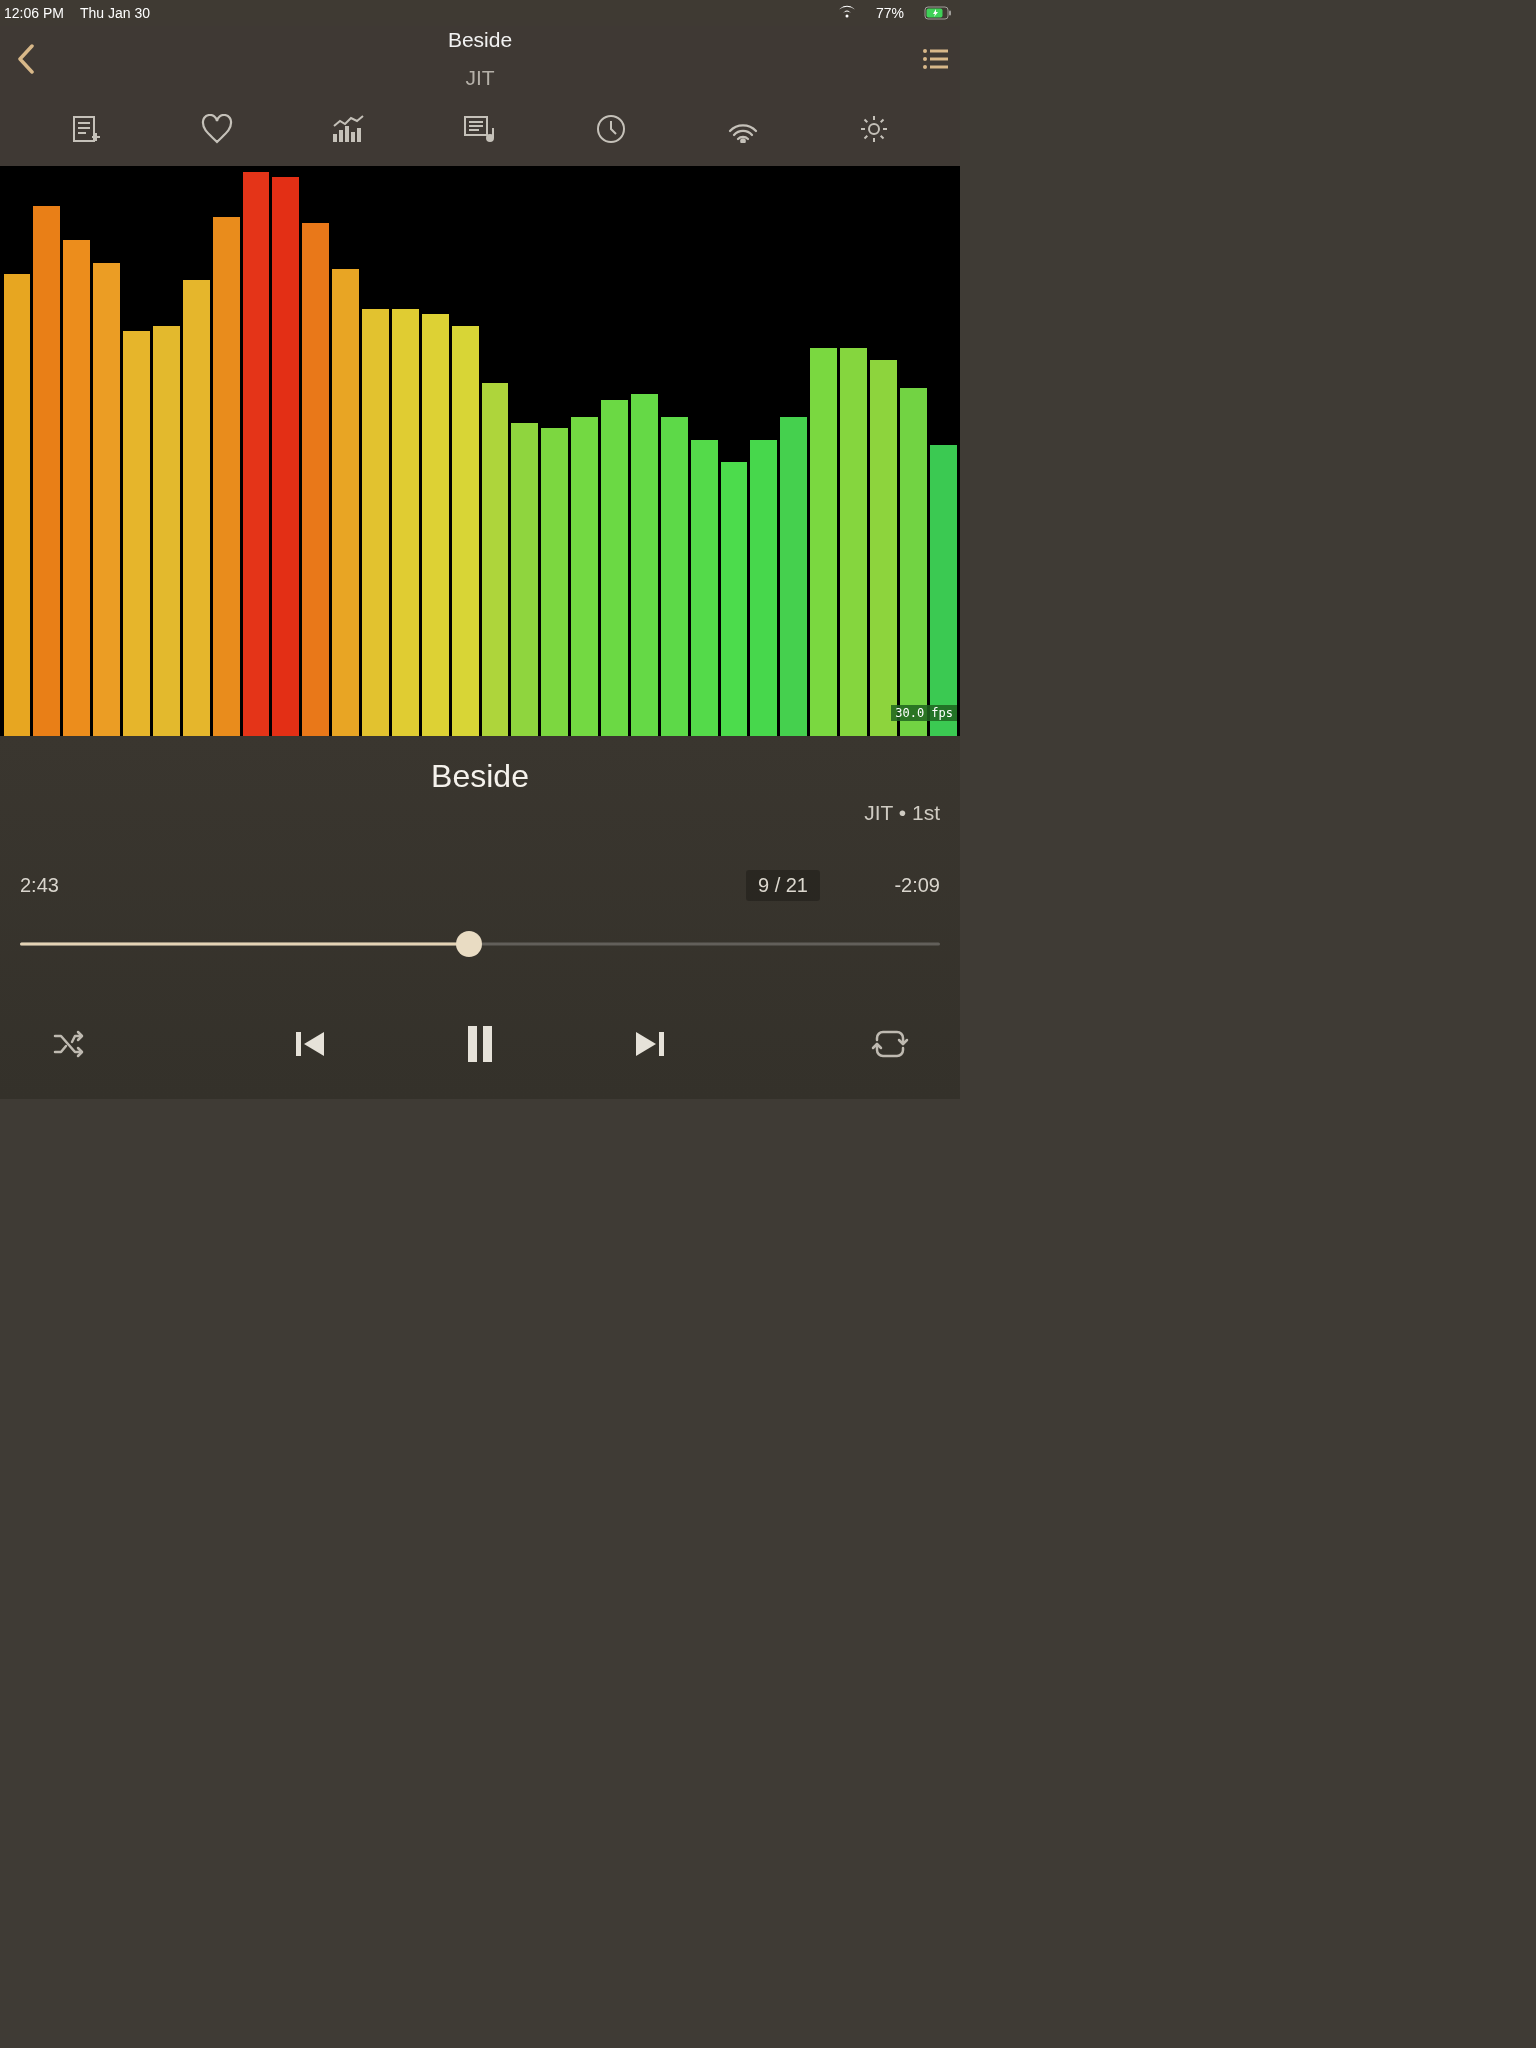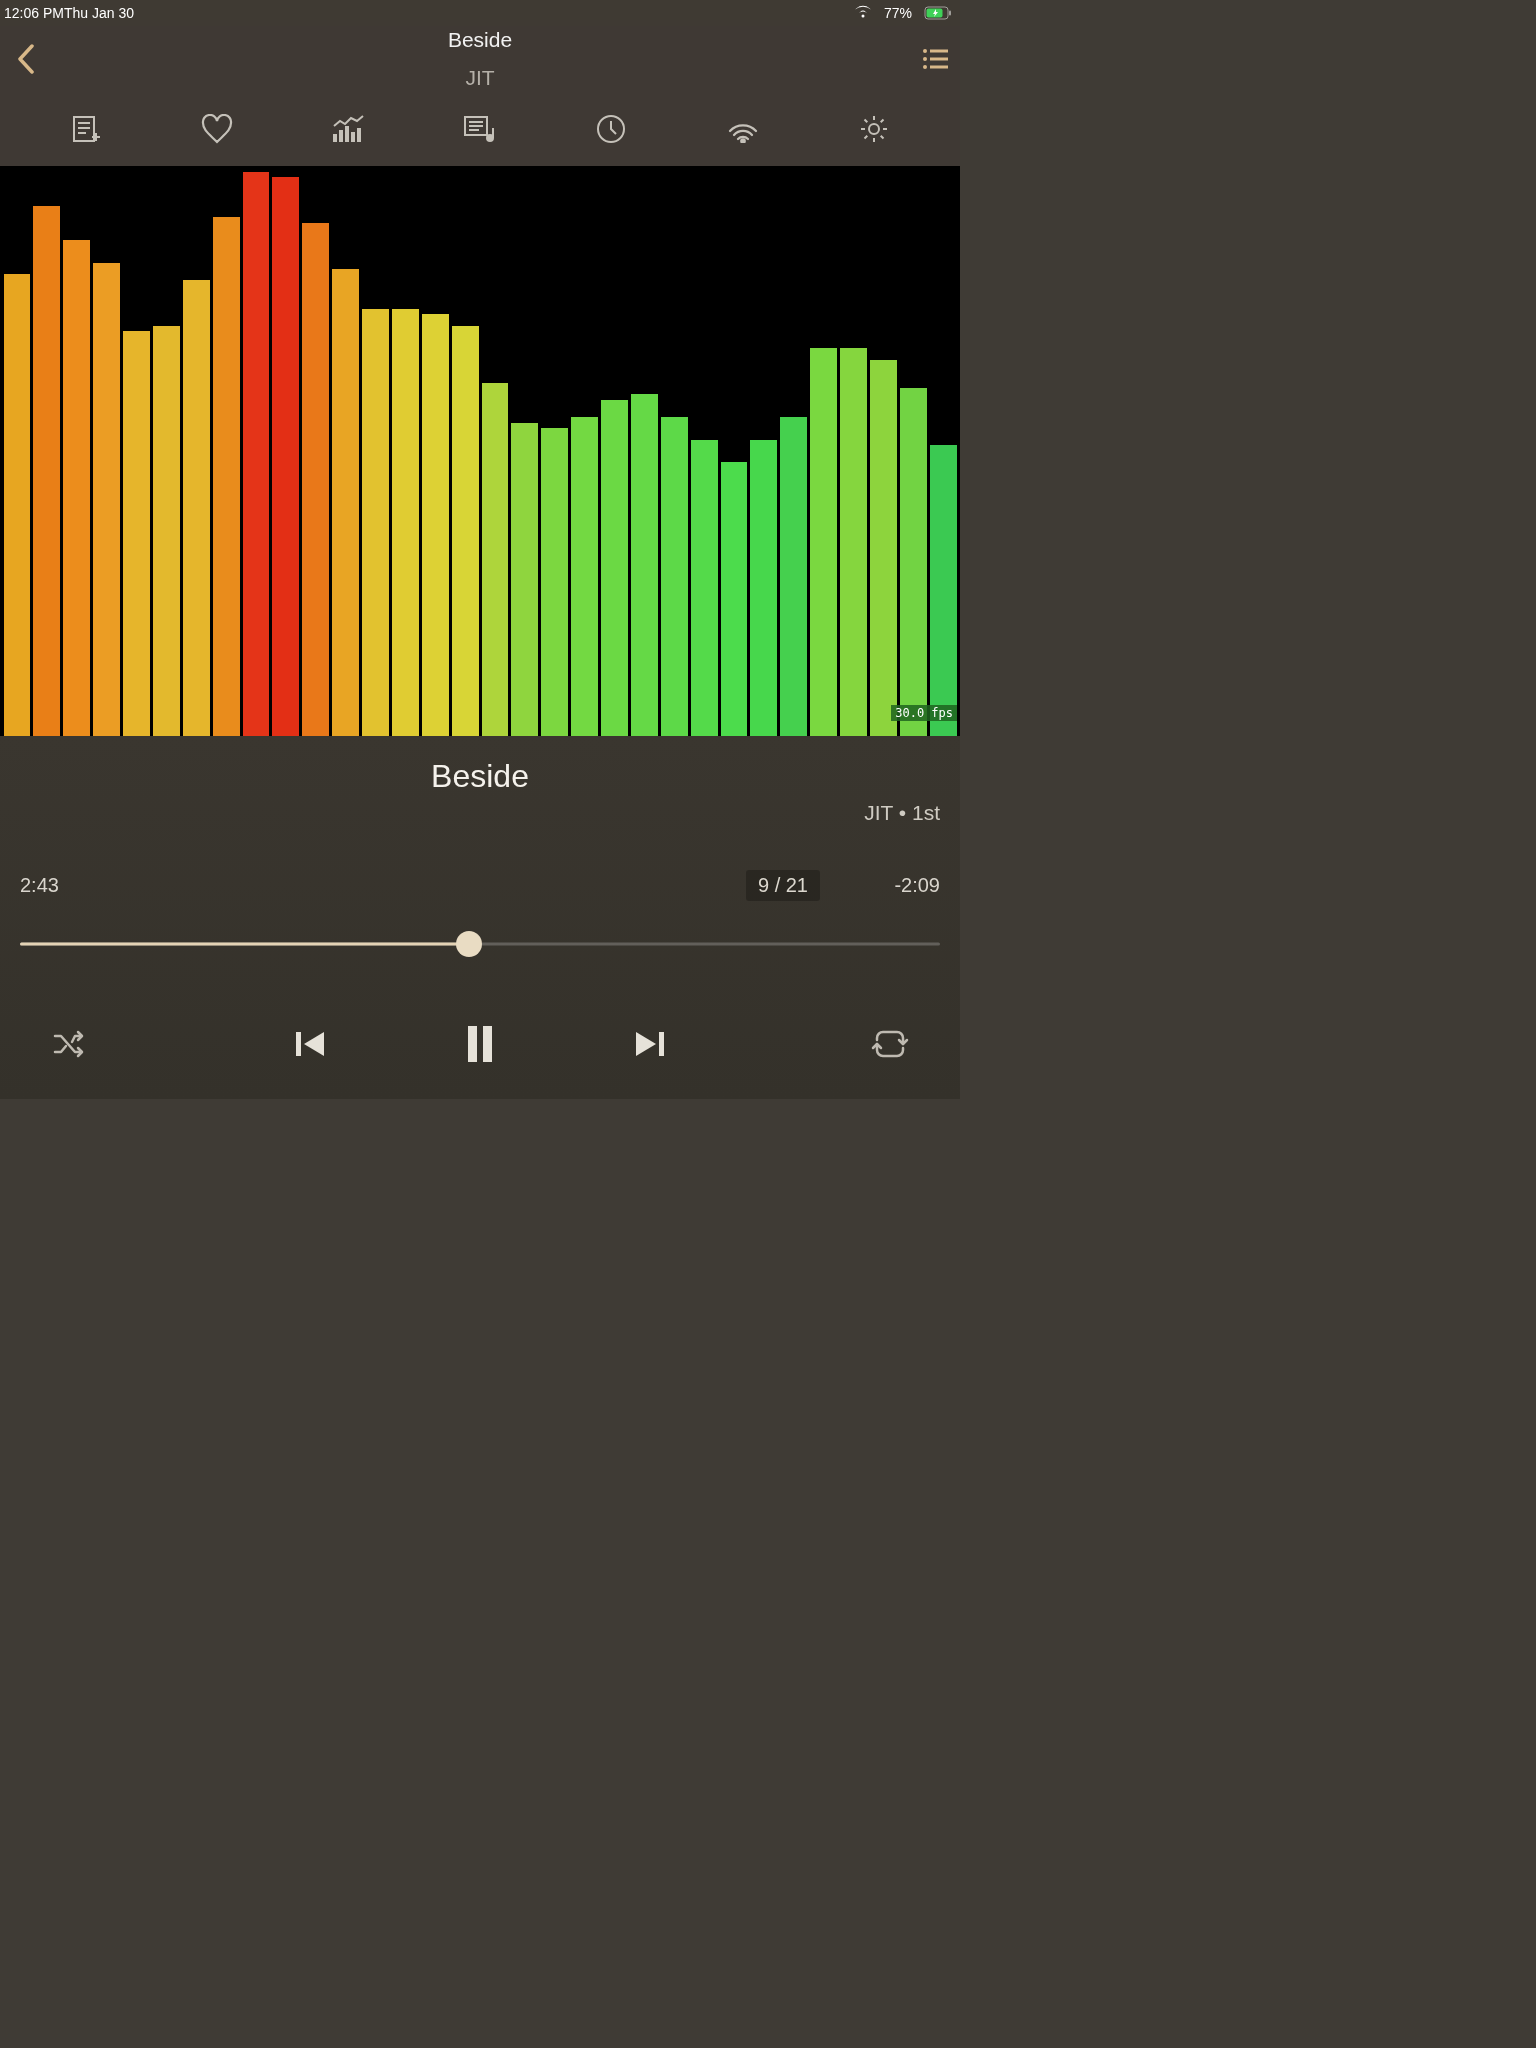--- a/index.html
+++ b/index.html
@@ -17,22 +17,22 @@
   .status-bar {
     height: 26px;
     display: flex;
     align-items: center;
     padding: 0 8px 0 4px;
     font-size: 14px;
     font-weight: 500;
     color: #fff;
     background: rgba(63,58,52,0.95);
   }
-  .status-left { display: flex; gap: 0; align-items: flex-start; }
-  .status-right { margin-left: auto; display: flex; gap: 12px; align-items: center; }
+  .status-left { display: flex; gap: 16px; align-items: flex-start; }
+  .status-right { margin-left: auto; display: flex; gap: 20px; align-items: center; }
   .battery-icon { display:inline-flex; align-items:center; }
   
   .header {
     height: 65px;
     display: flex;
     align-items: center;
     position: relative;
     background: rgba(63,58,52,0.9);
   }
   .back-btn {

